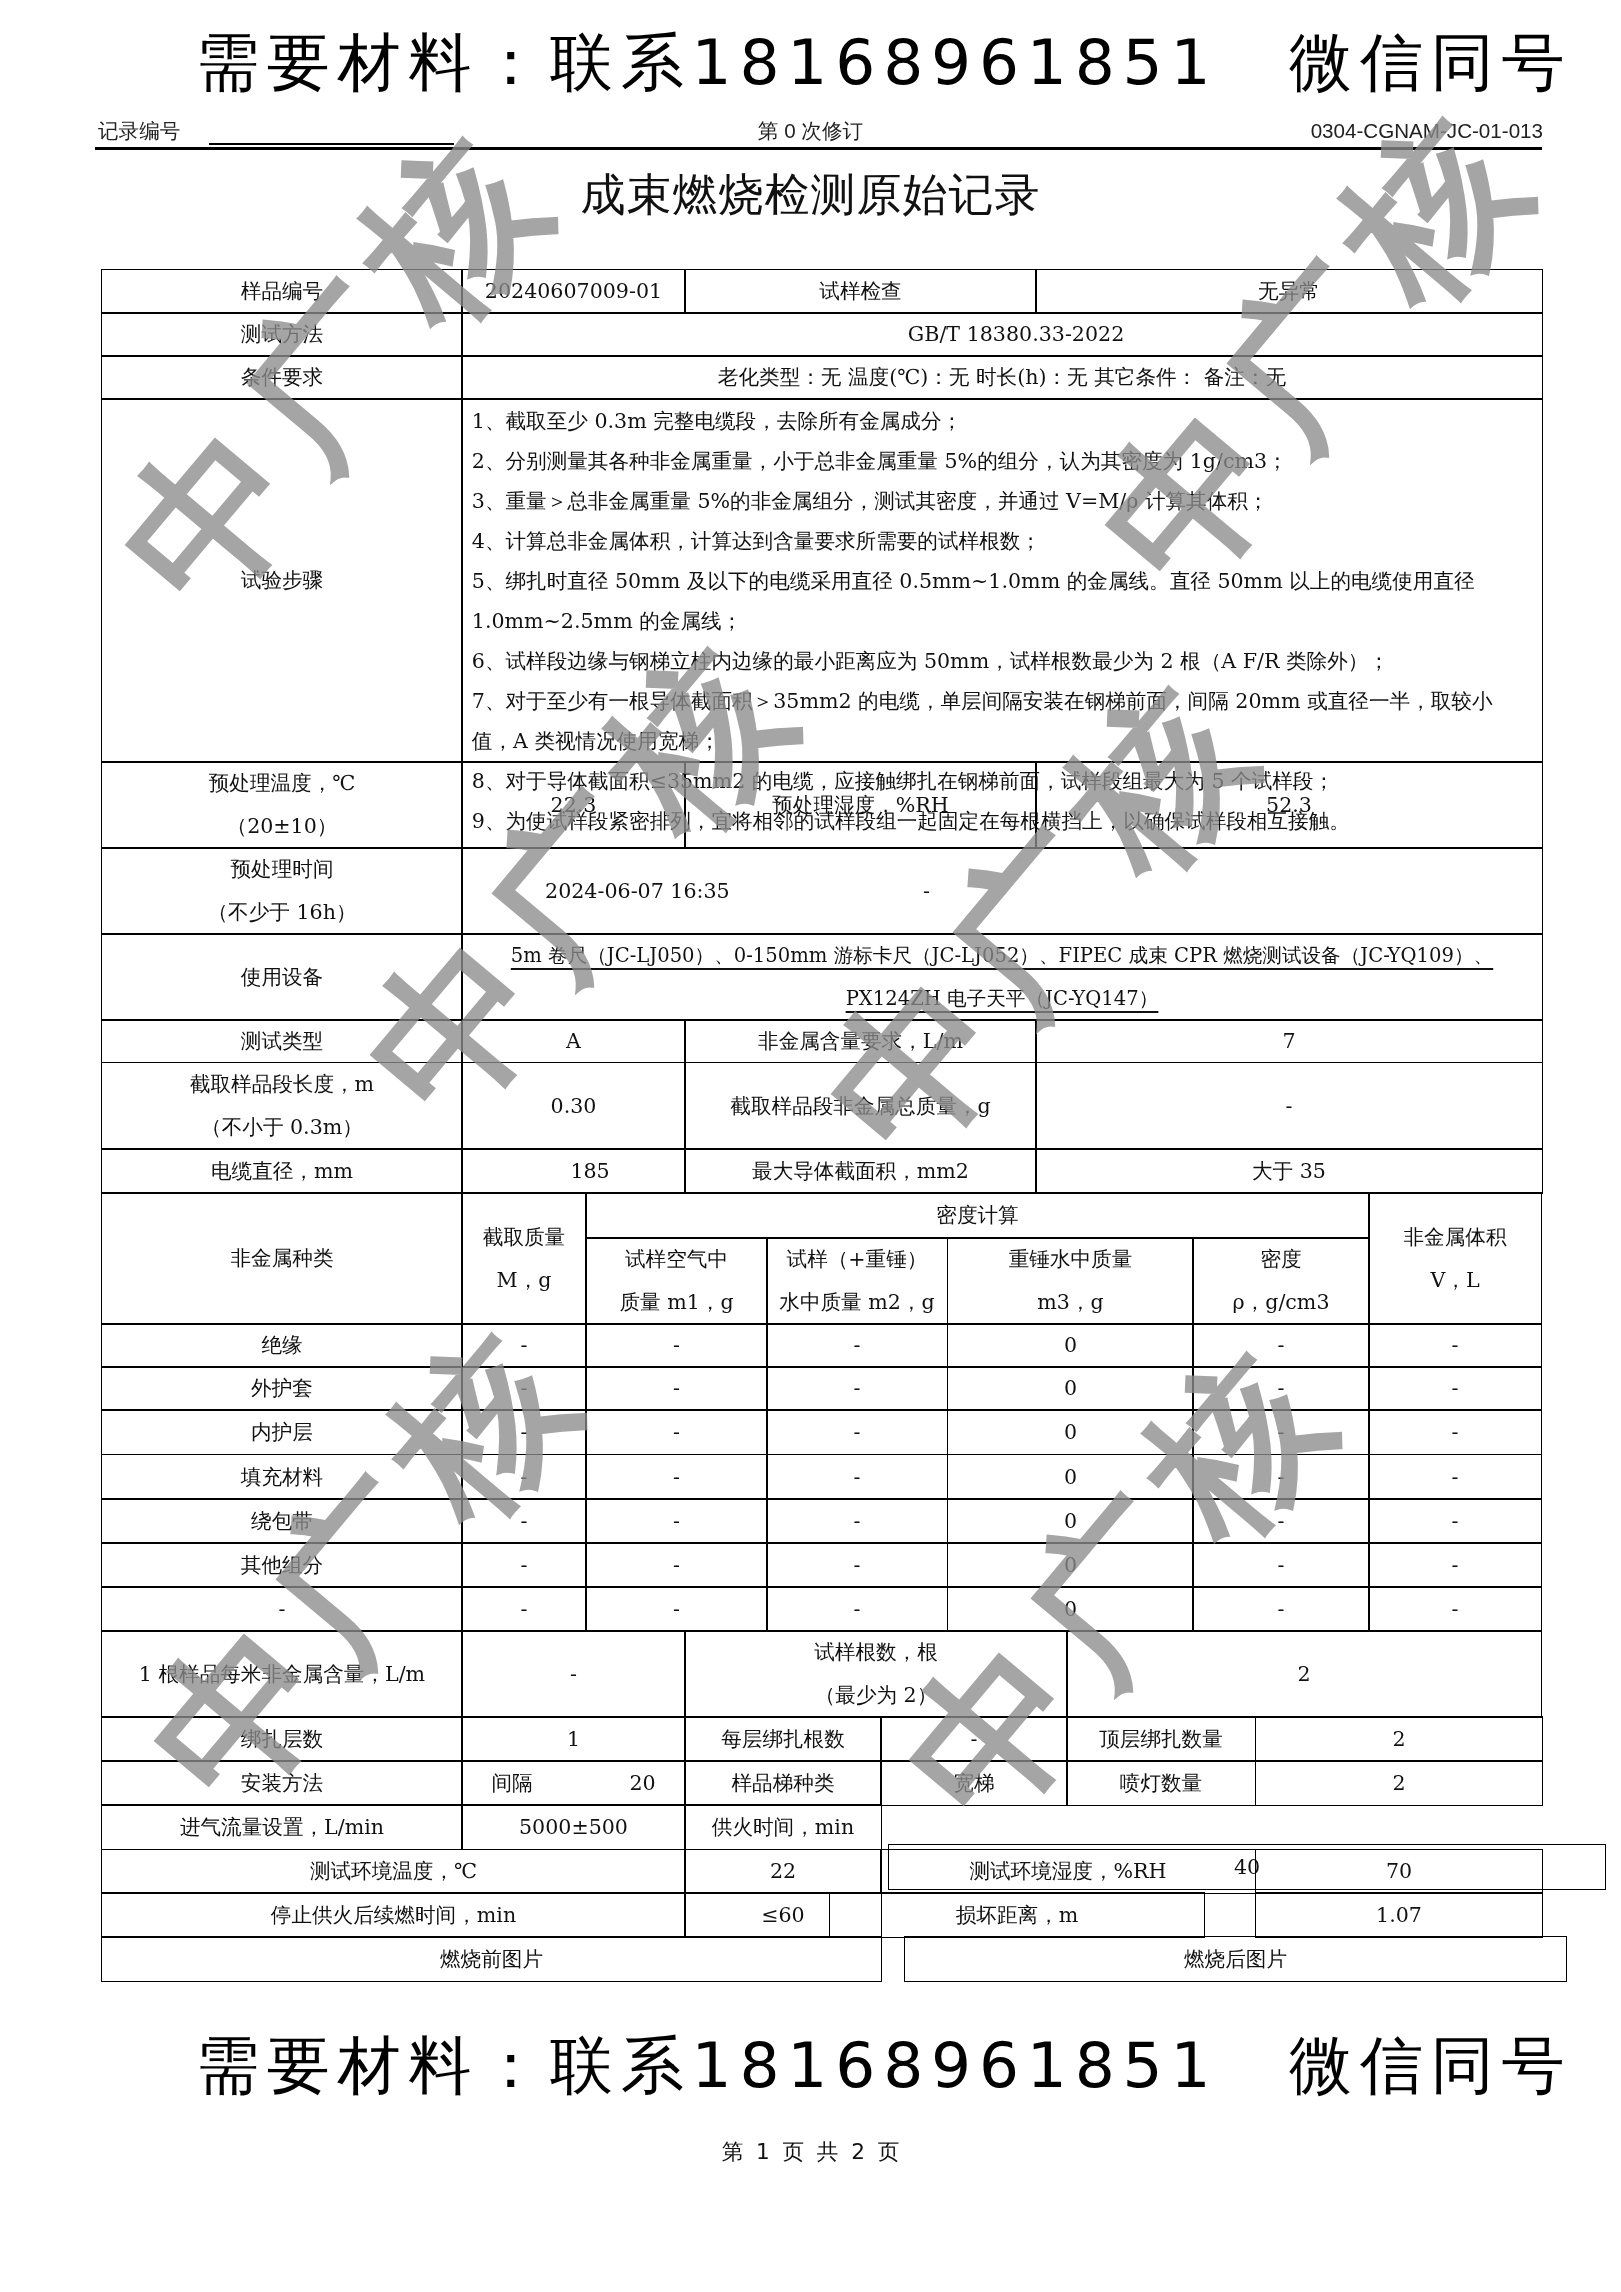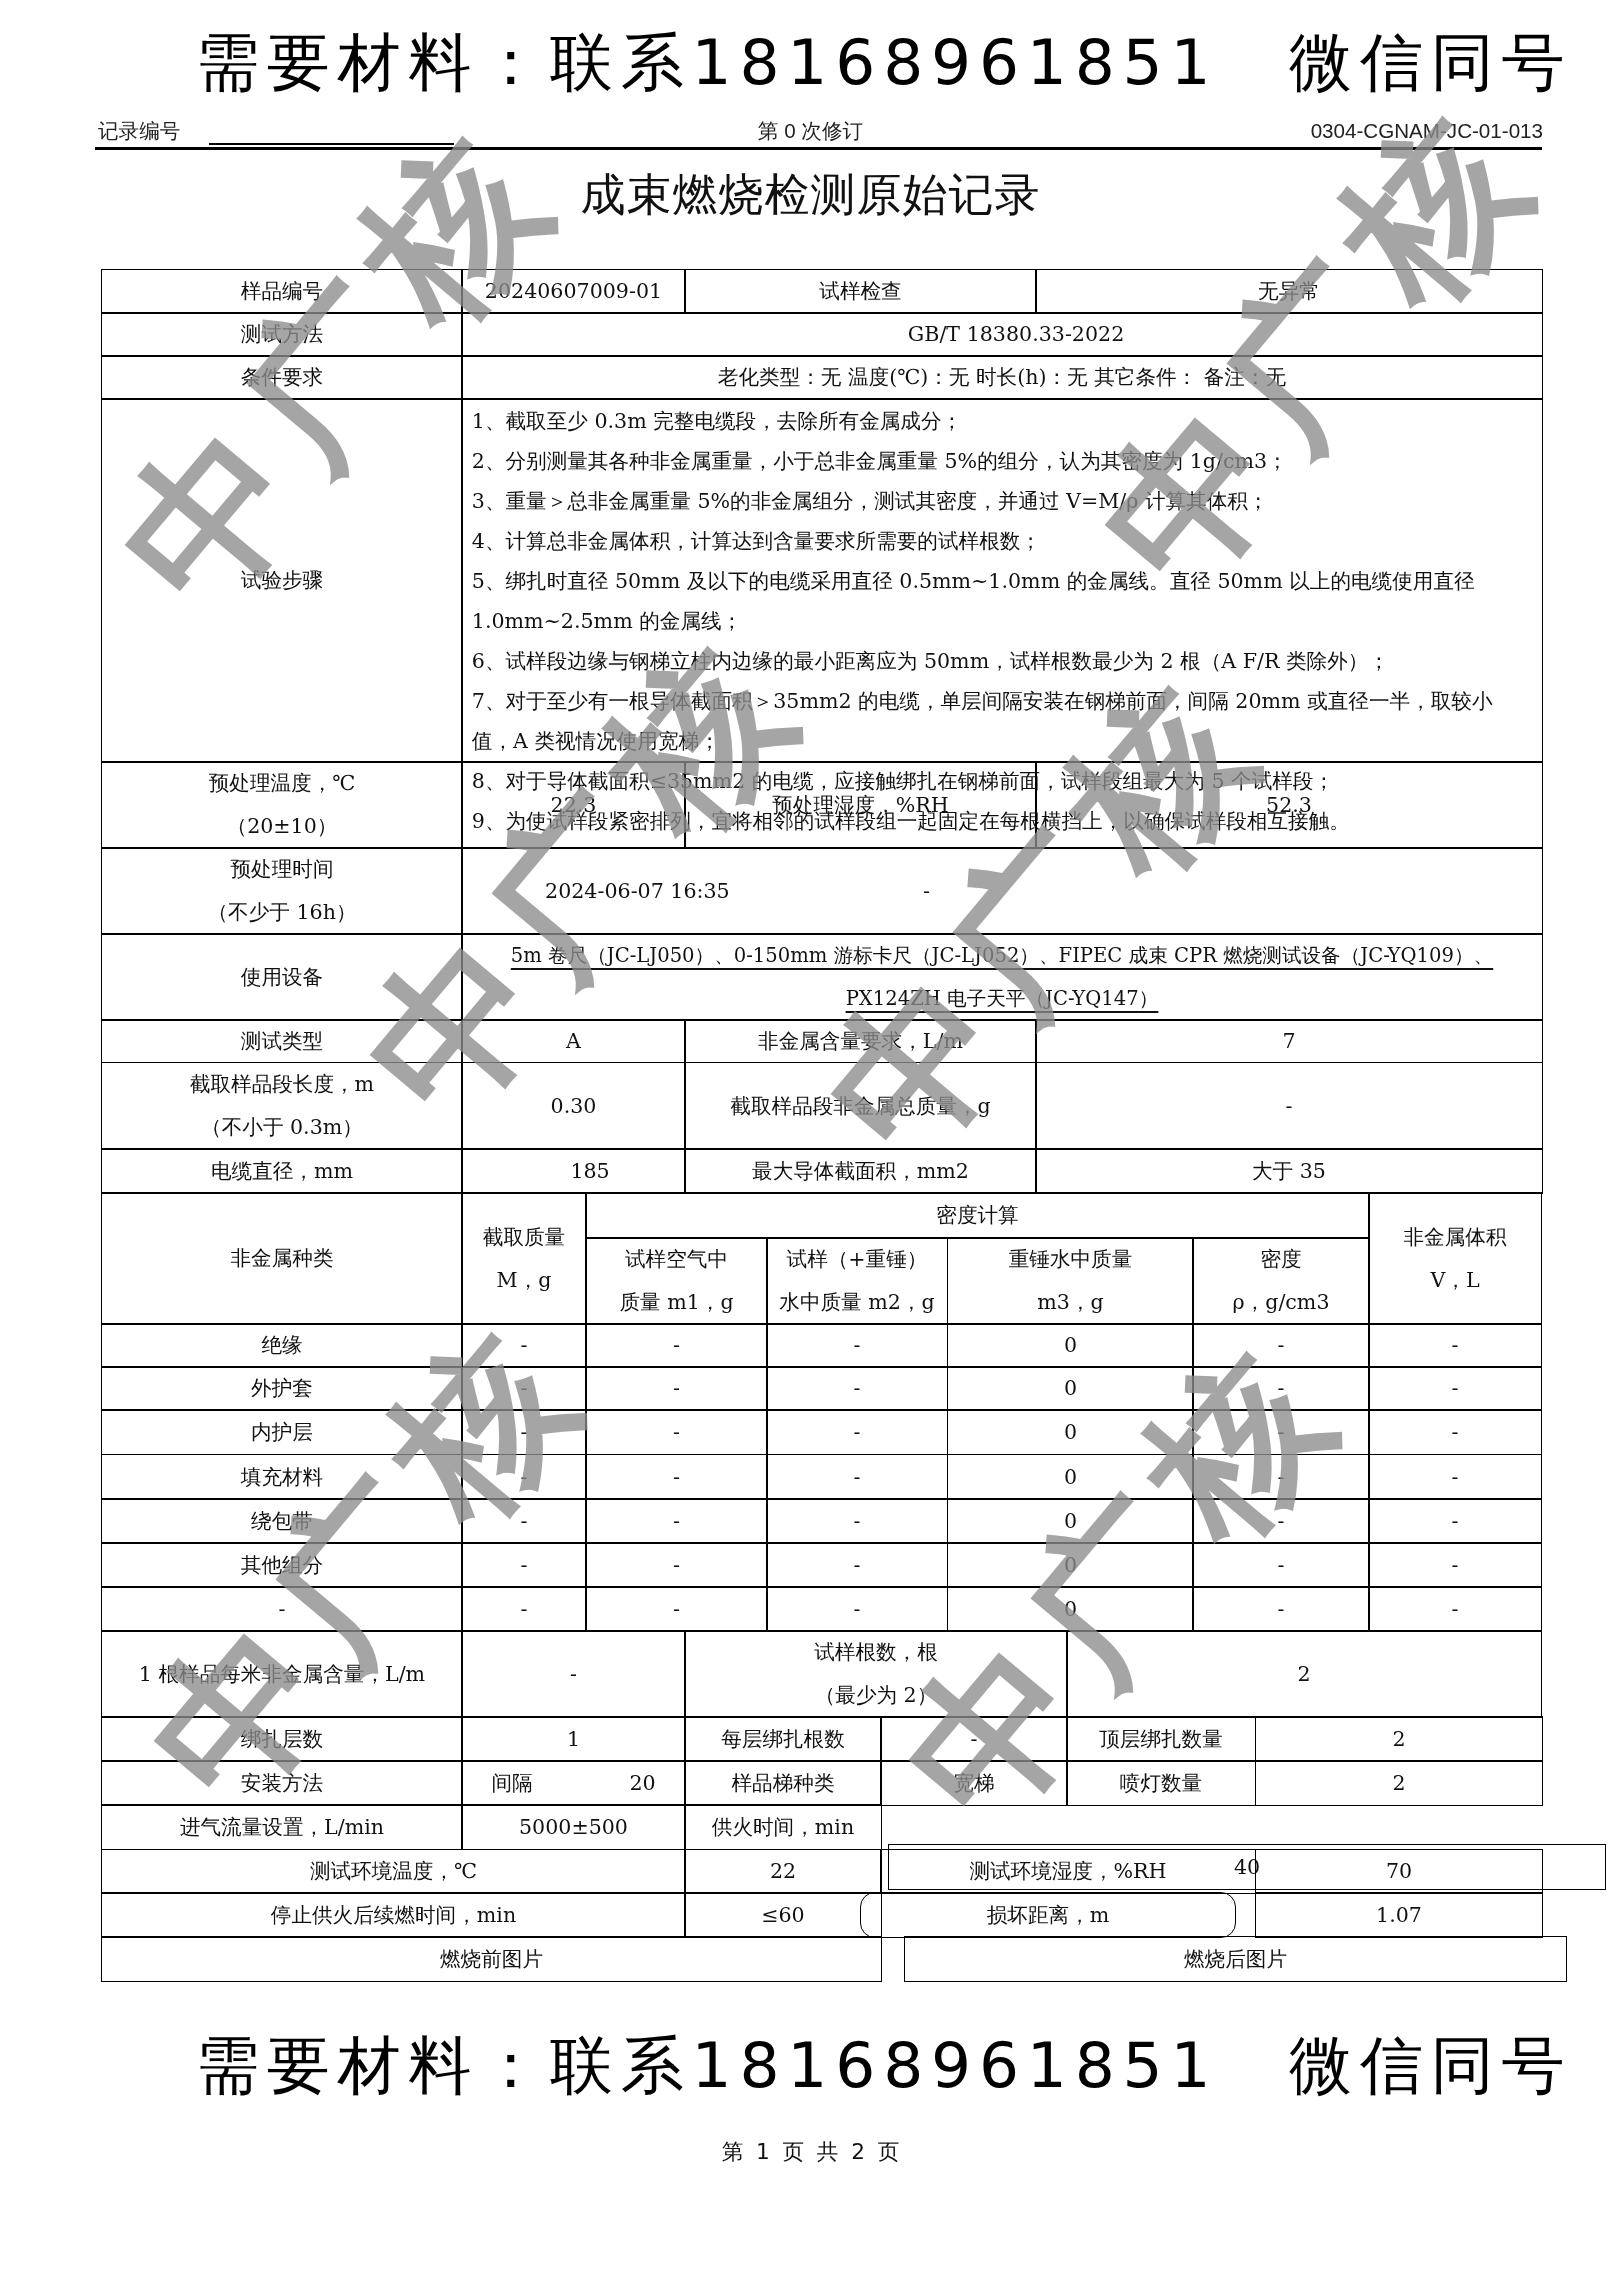--- a/index.html
+++ b/index.html
@@ -217,21 +217,21 @@
   <div class="c" style="left:684px;top:1804px;width:198px;height:46px;">供火时间，min</div>
   <div class="c" style="left:880px;top:1844px;width:718px;height:46px;margin-left:8px;">40</div>
 
   <div class="c" style="left:101px;top:1849px;width:585px;height:45px;">测试环境温度，℃</div>
   <div class="c" style="left:684px;top:1849px;width:198px;height:45px;">22</div>
   <div class="c" style="left:880px;top:1849px;width:376px;height:45px;">测试环境湿度，%RH</div>
   <div class="c" style="left:1255px;top:1849px;width:288px;height:45px;">70</div>
 
   <div class="c" style="left:101px;top:1892px;width:585px;height:46px;">停止供火后续燃时间，min</div>
   <div class="c" style="left:684px;top:1892px;width:198px;height:46px;">≤60</div>
-  <div class="c" style="left:860px;top:1892px;width:376px;height:46px;border-radius:15px;">损坏距离，m</div>
+  <div class="c" style="left:829px;top:1892px;width:376px;height:46px;">损坏距离，m</div>
   <div class="c" style="left:1255px;top:1892px;width:288px;height:46px;">1.07</div>
 
   <div class="c" style="left:101px;top:1936px;width:781px;height:46px;">燃烧前图片</div>
   <div class="c" style="left:904px;top:1936px;width:663px;height:46px;">燃烧后图片</div>
 </div>
 
 <div class="wm" style="left:59px;top:255px;">中广核</div>
 <div class="wm" style="left:1039px;top:235px;">中广核</div>
 <div class="wm" style="left:304px;top:765px;">中广核</div>
 <div class="wm" style="left:765px;top:804px;">中广核</div>

